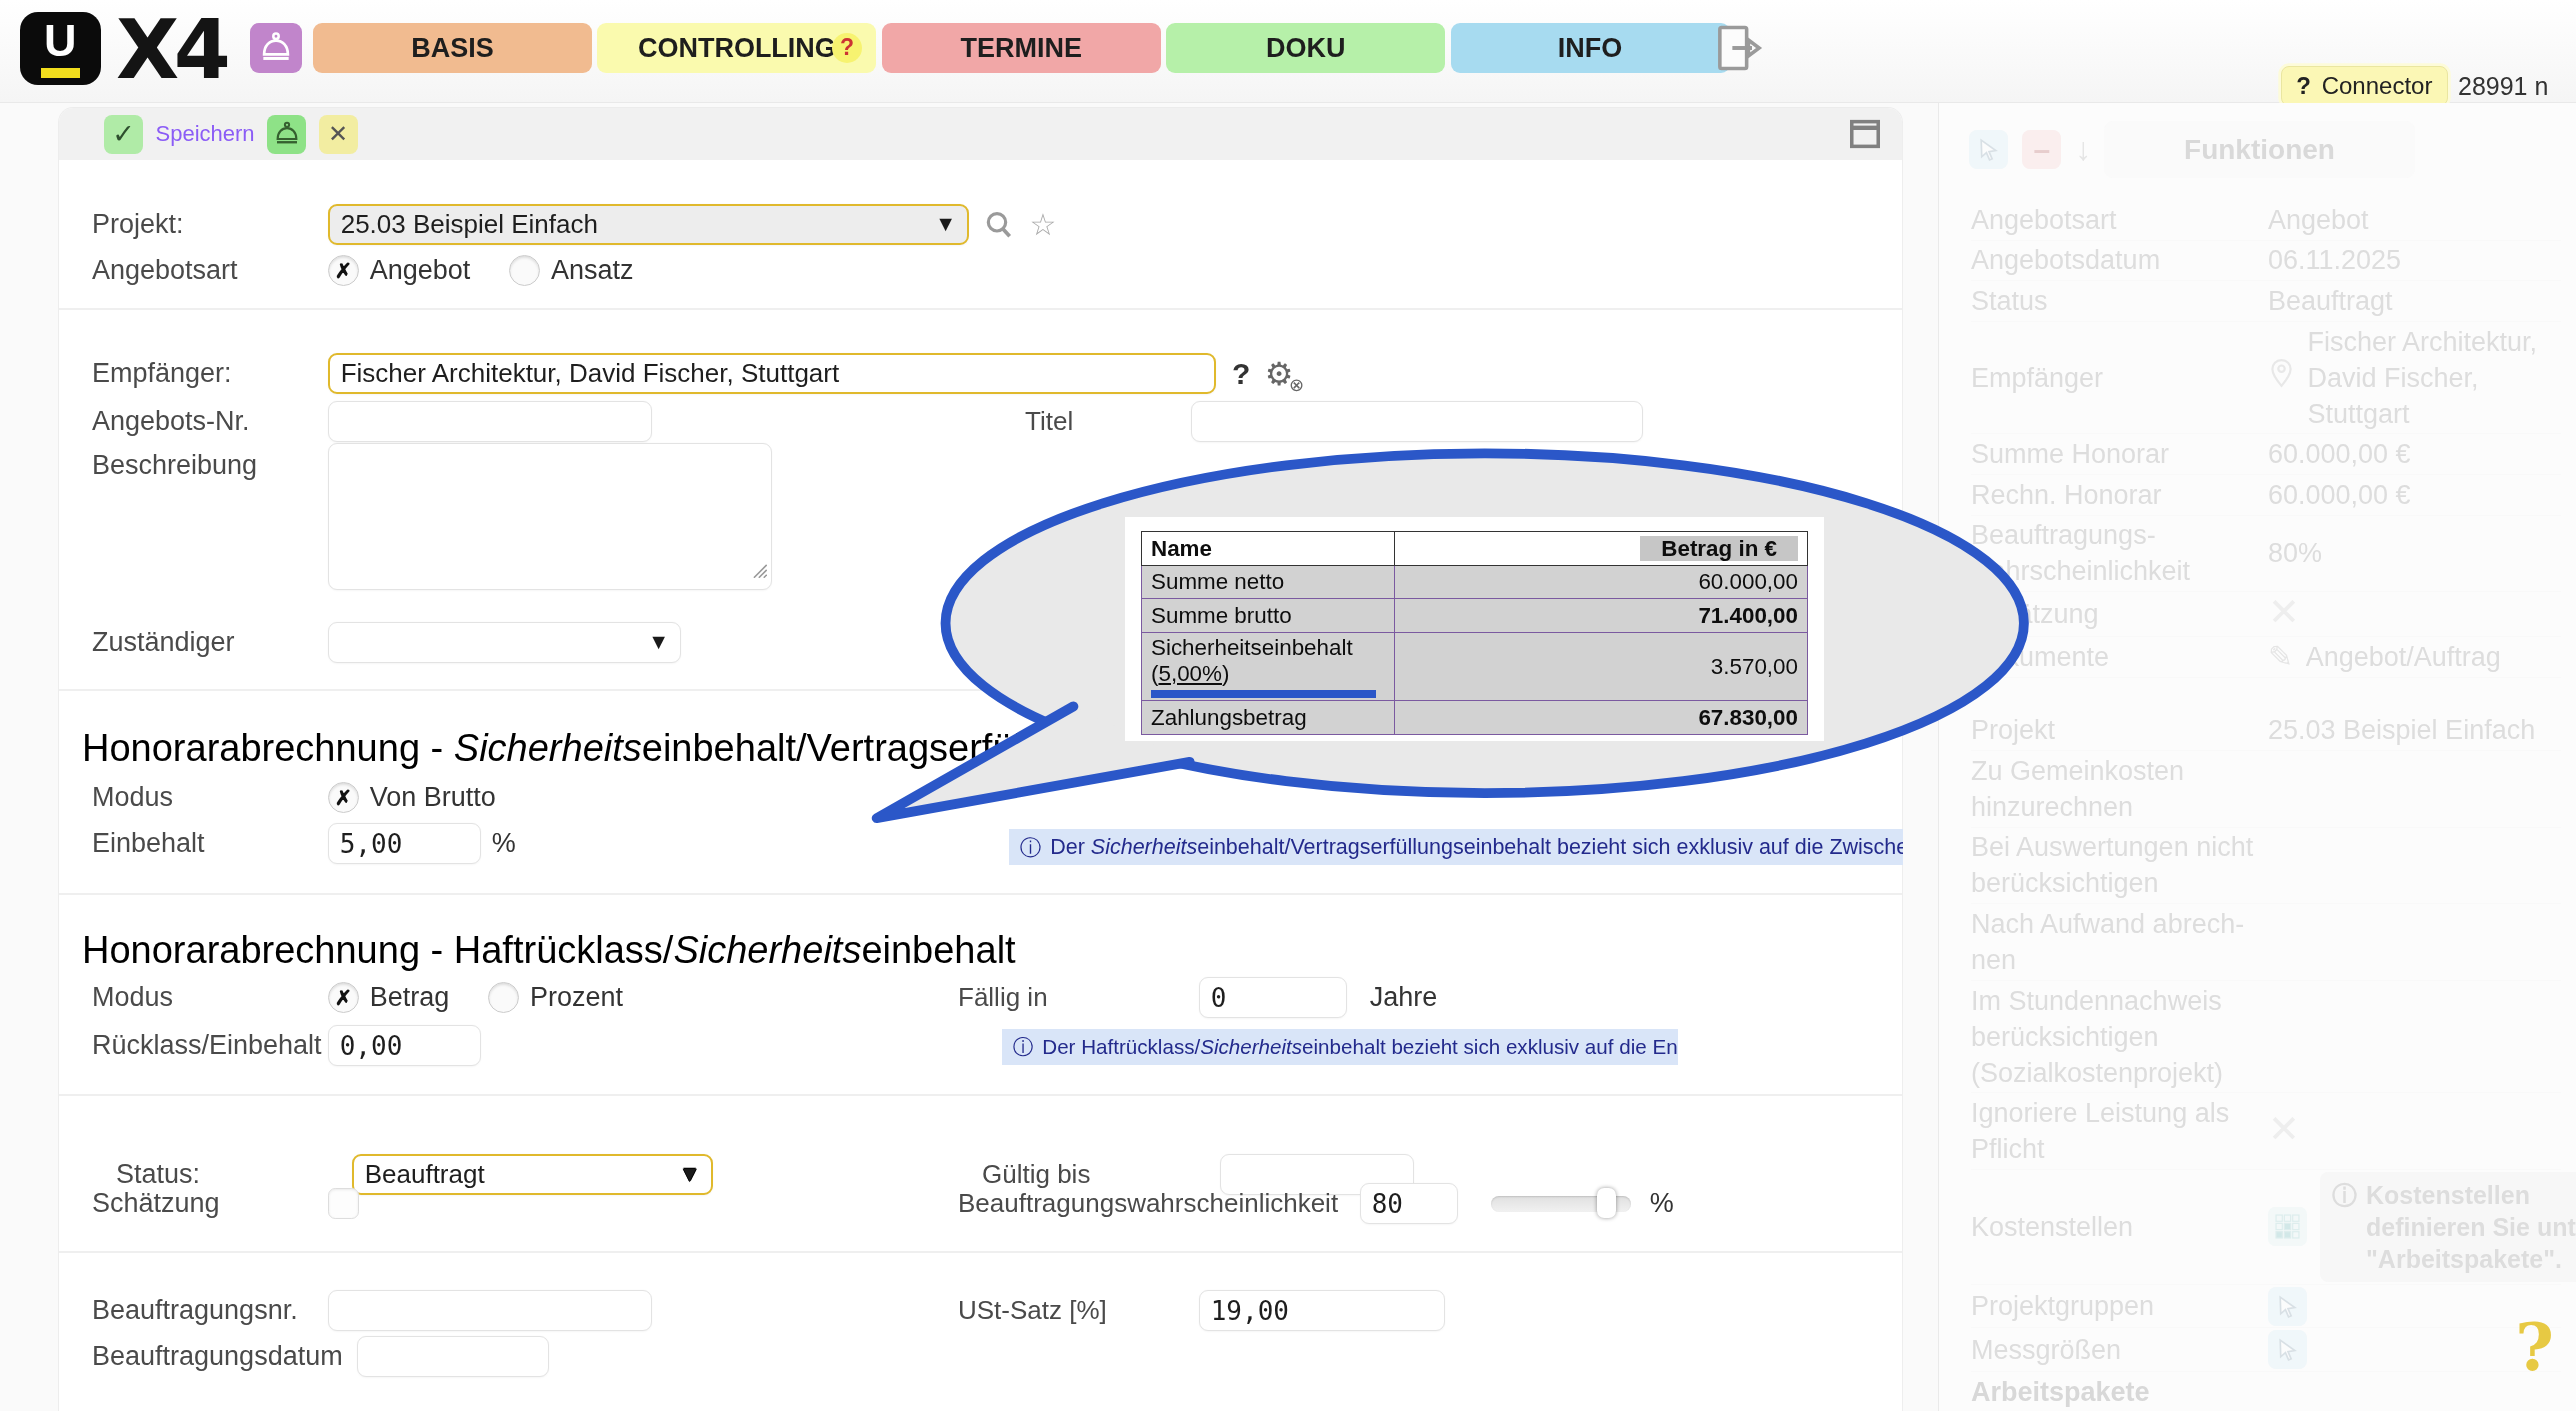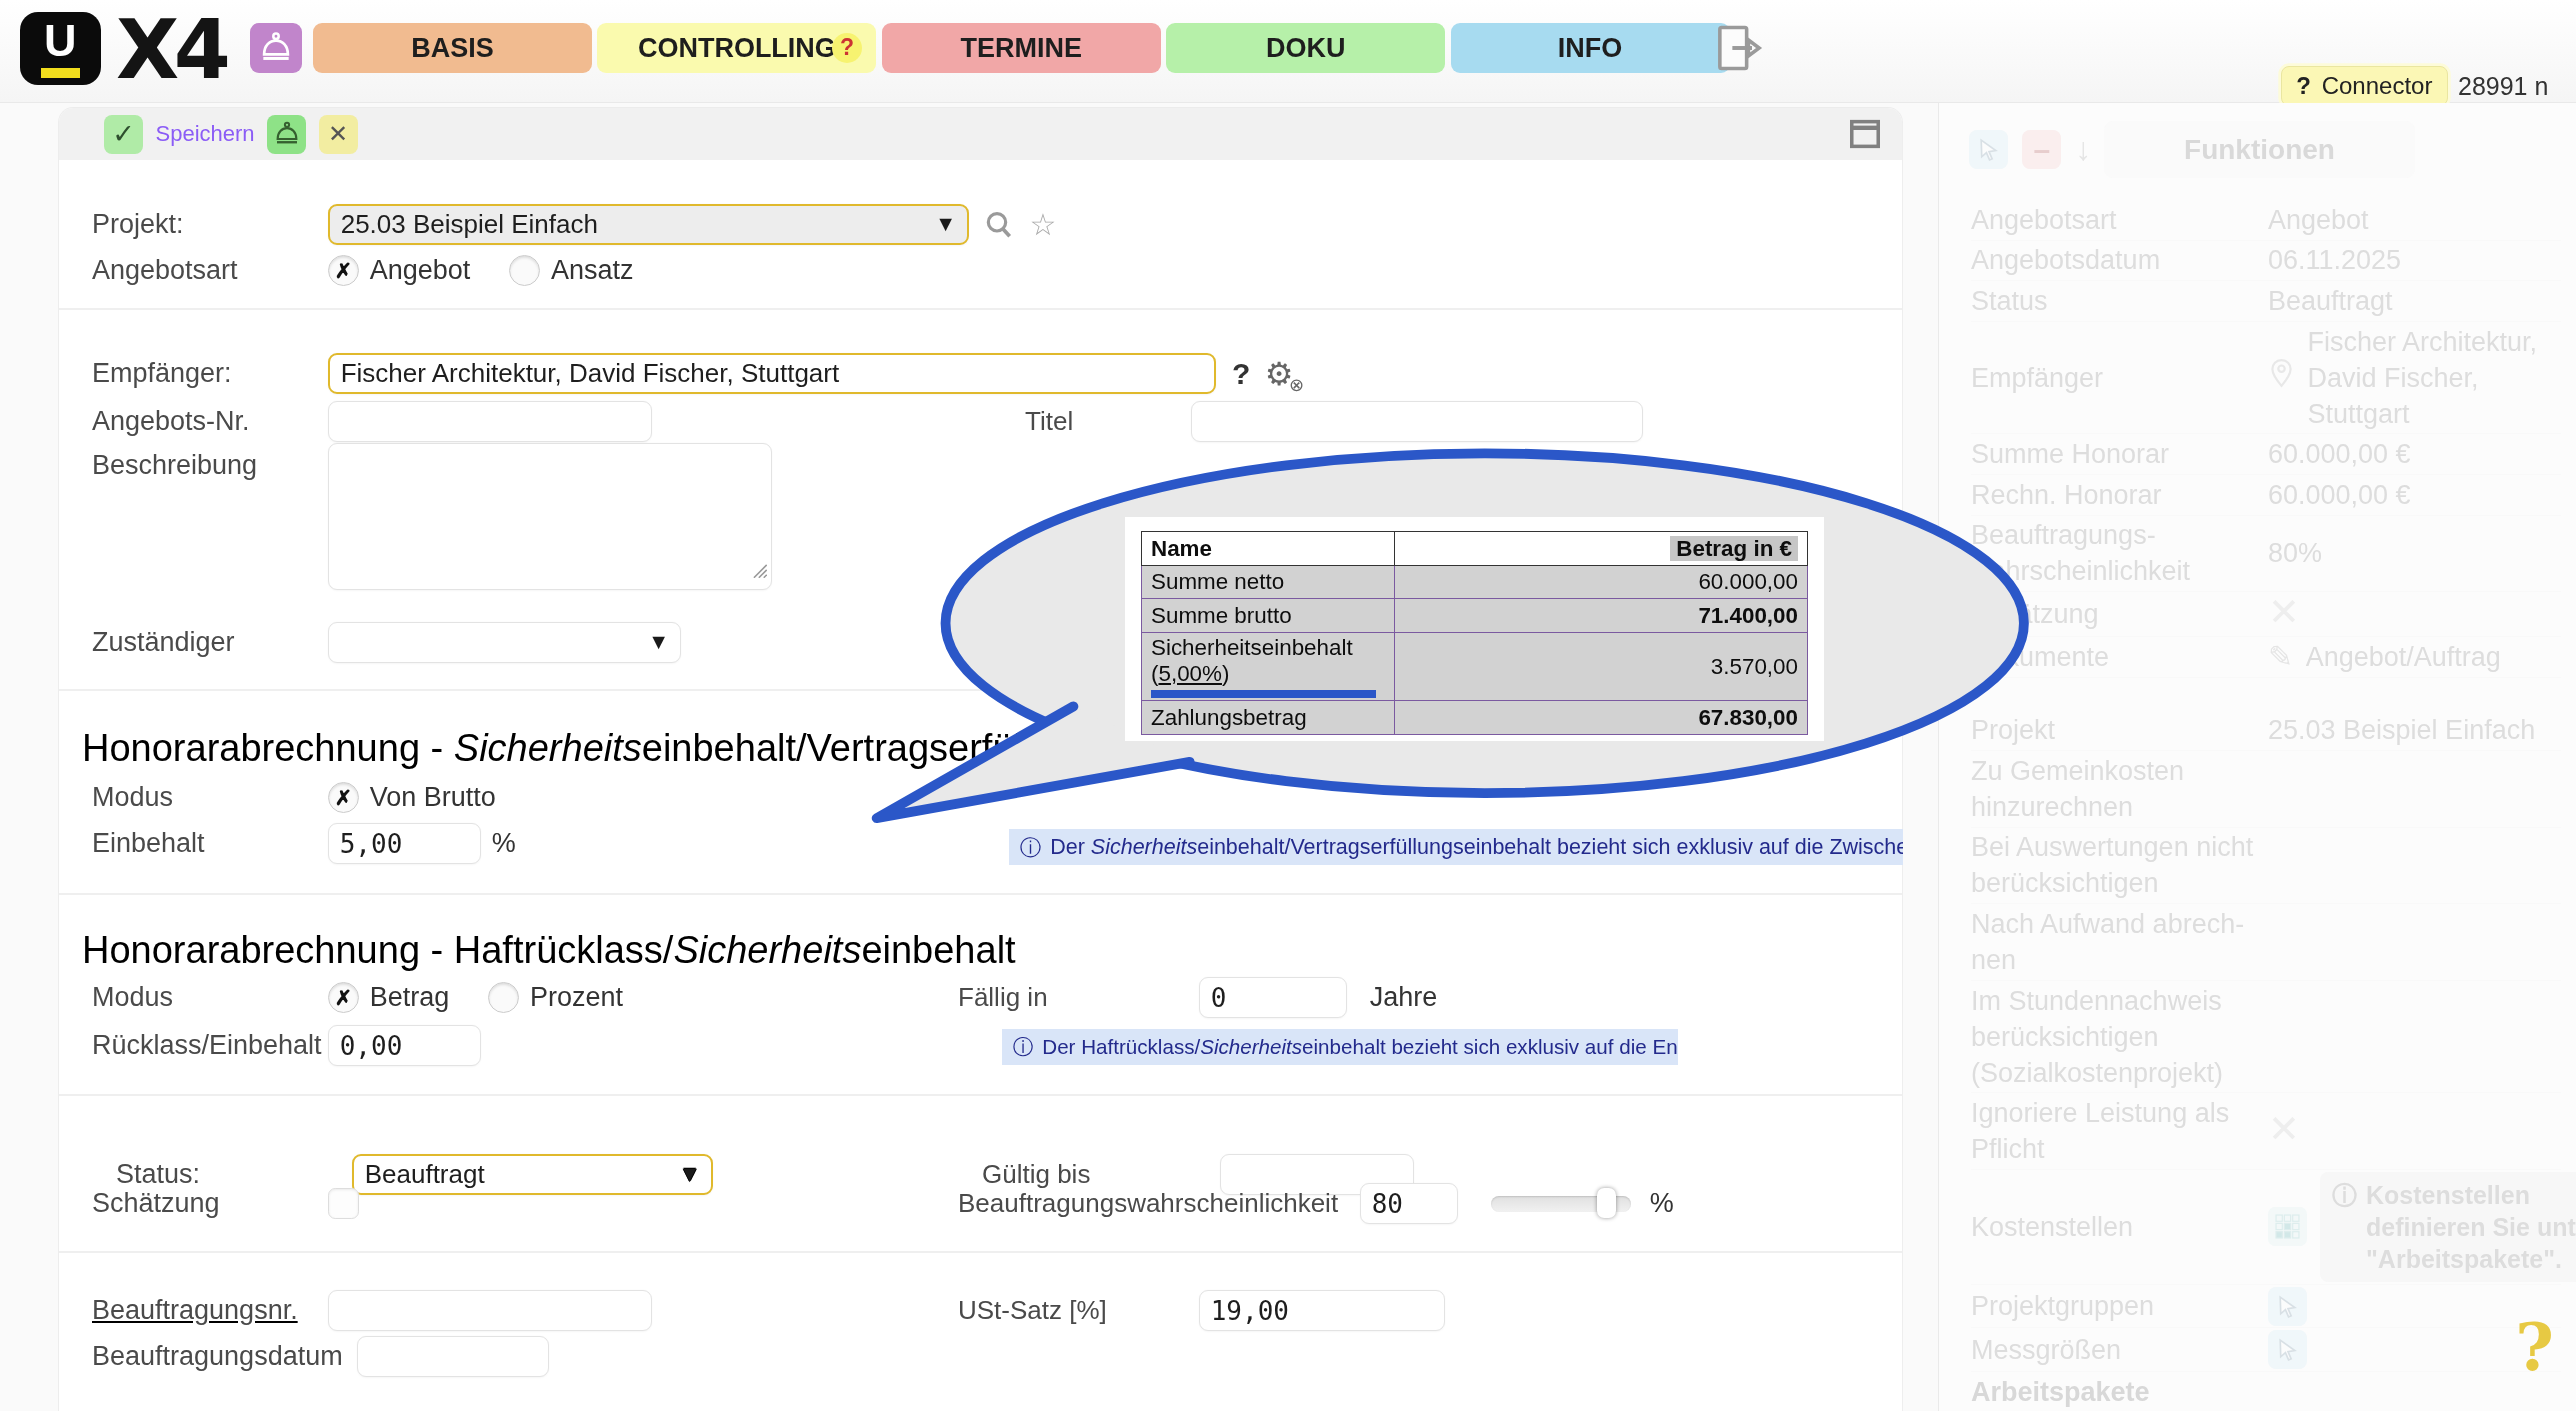--- a/index.html
+++ b/index.html
@@ -59,21 +59,21 @@
   .gearx .sub{position:absolute;right:-10.7px;bottom:-3.6px;font-size:18px;color:#666;}
   .field-icon{margin-left:14.3px;cursor:pointer;display:flex;align-items:center;}
   .star{font-size:30px;color:#aaa;}
 
   
   .bubble-svg{position:absolute;left:0;top:0;pointer-events:none;z-index:50;}
   .btpanel{position:absolute;left:1125px;top:517px;width:699px;height:224px;background:#fff;z-index:51;}
   .btable{width:667px;margin:14.3px auto 0;border-collapse:collapse;color:#0d0d0d;}
   .btable td{font-size:22.4px;padding:1.8px 9px;height:29px;}
   .bth td{border:1.8px solid #333;font-weight:bold;}
-  .bth .hl{background:#c6c6c6;padding:0 6px;}
+  .bth .hl{background:#c6c6c6;padding:0 21px;}
   .btr td{border:1.8px solid #7b5aa0;}
   .td-name{width:234px;}
   .td-val{text-align:right;}
   .shaded{background:#d2d2d2;}
   .bold{font-weight:bold;}
   .uline{text-decoration:underline;}
   .bluebar{height:8px;background:#2b57c8;margin:2.7px 0 0.9px;width:96%;}
 
   
   .sidebar{position:absolute;left:1938px;top:103px;width:638px;bottom:0;background:#fcfcfc;border-left:1.8px solid #eaeaea;overflow:hidden;}
@@ -298,21 +298,21 @@
         <span>80</span>
       </div>
       <div class="slider" style="position:absolute;left:1386px;">
         <div class="knob"></div>
       </div>
       <span class="unit" style="position:absolute;left:1547px;">%</span>
     </div>
 
     <div class="hline" style="top:1143px;"></div>
 
-    <div class="frow" style="top:1181px;height:43px;text-decoration:underline;">
+    <div class="frow" style="top:1181px;height:43px;">
       <div class="flabel">Beauftragungsnr.</div>
       <div class="inp" style="width:324px;"></div>
       <span class="rlabel">USt-Satz [%]</span>
       <div class="inp num" style="position:absolute;left:1107px;width:246px;">
         <span>19,00</span>
       </div>
     </div>
     <div class="frow" style="top:1227px;height:43px;">
       <div class="flabel" style="width:auto;margin-right:14.3px;">Beauftragungsdatum</div>
       <div class="inp" style="width:192px;"></div>

